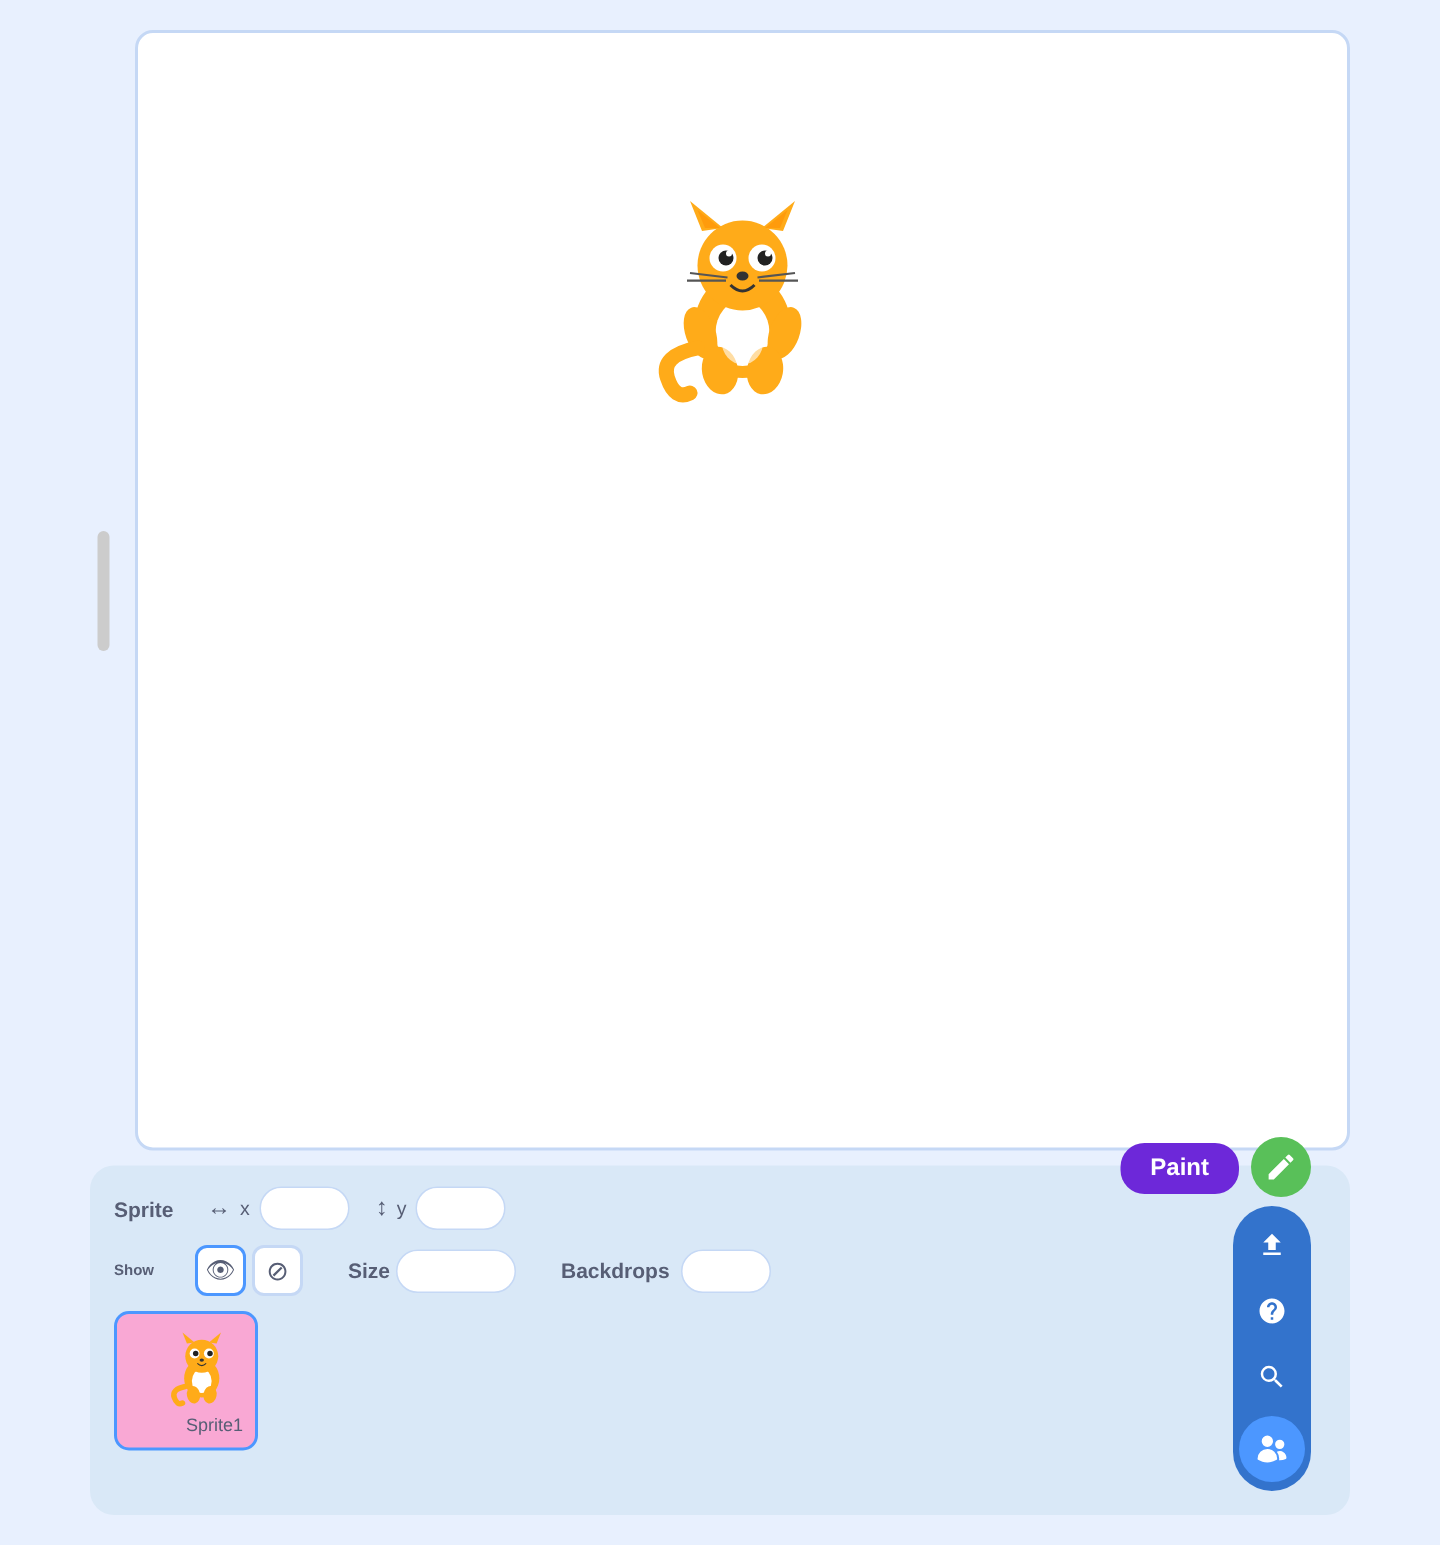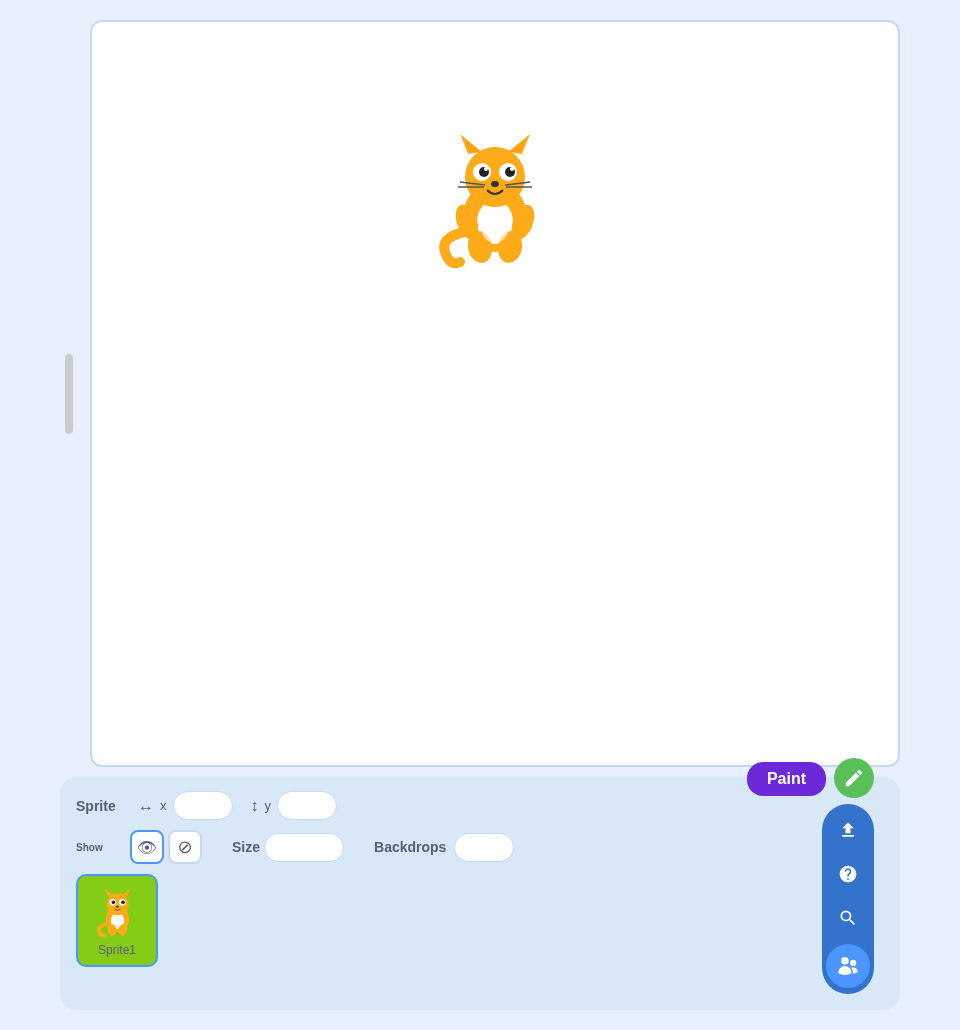--- a/index.html
+++ b/index.html
@@ -260,28 +260,28 @@
     
     .sprite-list-area {
       display: flex;
       align-items: flex-start;
       gap: 12px;
       position: relative;
       min-height: 120px;
     }
 
     .sprite-item {
-      background: #84cc16;
+      background: #f9a8d4;
       border-radius: 10px;
       border: 2px solid #4c97ff;
       padding: 8px;
-      width: 82px;
+      width: 96px;
       display: flex;
       flex-direction: column;
-      align-items: center;
+      align-items: flex-end;
       gap: 4px;
       cursor: pointer;
     }
 
     .sprite-thumb {
       width: 55px;
       height: 55px;
       display: flex;
       align-items: center;
       justify-content: center;

